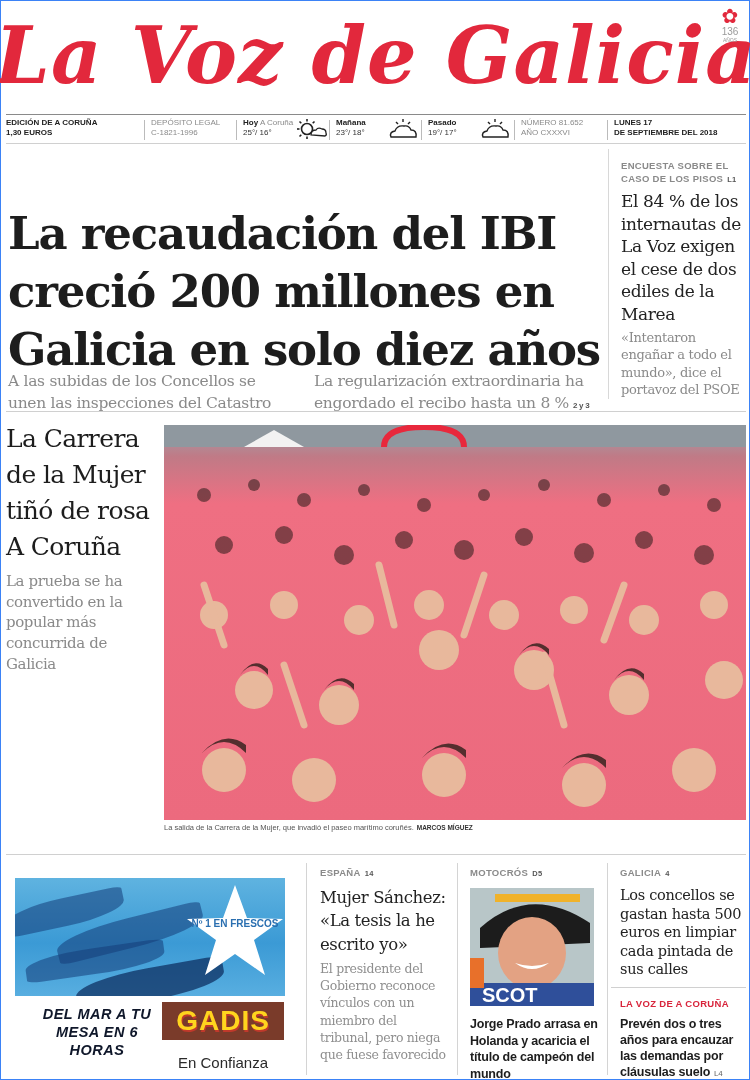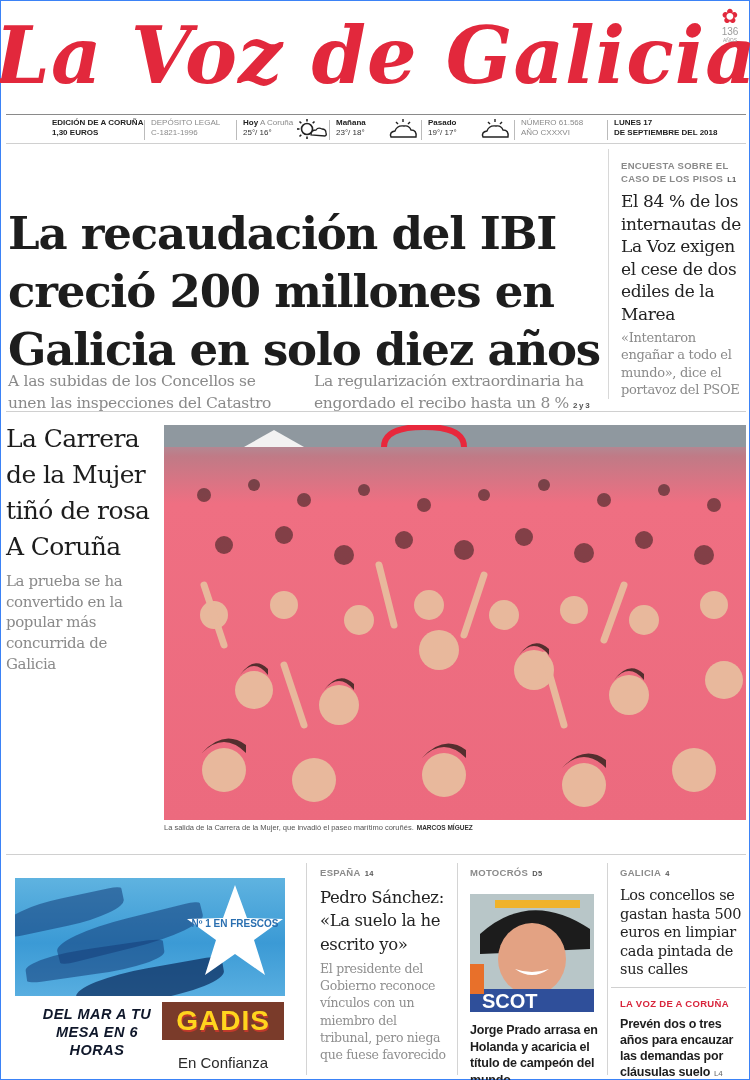--- a/index.html
+++ b/index.html
@@ -61,21 +61,21 @@
              font-family: "Liberation Sans", sans-serif; font-weight: bold; font-size: 28px; color: #ffd51e; letter-spacing: 1px; text-shadow: 1px 2px 0 #c0392b; }
   .ad-tagline { position: absolute; left: 147px; top: 166px; width: 122px; text-align: center; font-family: "Liberation Sans", sans-serif; font-size: 15px; color: #2a2a2a; margin-top: 10px; }
 
   .vsep { position: absolute; width: 1px; background: #d4d4d4; }
 
   .col-es { position: absolute; left: 319px; top: 865px; width: 130px; }
   .col-es .hl { margin-top: 6px; font-size: 16.5px; line-height: 23.3px; color: #222; letter-spacing: -0.4px; }
   .col-es .sub { margin-top: 4px; font-size: 12.5px; line-height: 17.3px; color: #8f8f8f; letter-spacing: -0.3px; }
 
   .col-mx { position: absolute; left: 469px; top: 865px; width: 128px; }
-  .col-mx .thumb { margin-top: 14px; width: 124px; height: 118px; background: linear-gradient(160deg, #f2c24a 0%, #e8a338 18%, #1d1d1d 22%, #2a2a2a 32%, #d99a7a 40%, #e4a887 60%, #2b4a8a 78%, #e06a2a 100%); position: relative; overflow: hidden; }
+  .col-mx .thumb { margin-top: 8px; width: 124px; height: 118px; background: linear-gradient(160deg, #f2c24a 0%, #e8a338 18%, #1d1d1d 22%, #2a2a2a 32%, #d99a7a 40%, #e4a887 60%, #2b4a8a 78%, #e06a2a 100%); position: relative; overflow: hidden; }
   .col-mx .hl { margin-top: 10px; font-family: "Liberation Sans", sans-serif; font-weight: bold; font-size: 12.5px; line-height: 16.5px; color: #1d1d1d; letter-spacing: -0.2px; }
 
   .col-ga { position: absolute; left: 619px; top: 865px; width: 128px; }
   .col-ga .hl { margin-top: 6px; font-size: 14.5px; line-height: 18.5px; color: #222; letter-spacing: -0.3px; }
   .col-ga2 { position: absolute; left: 619px; top: 996px; width: 128px; }
   .col-ga2 .kicker { color: #d8243b; }
   .col-ga2 .hl { margin-top: 6px; font-family: "Liberation Sans", sans-serif; font-weight: bold; font-size: 12.5px; line-height: 16px; color: #1d1d1d; letter-spacing: -0.2px; }
 
   .fish { position: absolute; background: rgba(20,60,120,0.55); border-radius: 50% 10% 50% 10%; }
 </style>
@@ -87,21 +87,21 @@
   <div class="masthead">
     <div class="logo">La Voz de Galicia</div>
     <div class="anniv">
       <div class="flower">✿</div>
       <div class="num">136</div>
       <div class="yrs">AÑOS</div>
     </div>
   </div>
 
   <div class="infobar">
-    <div class="ib" style="left:0;margin-left:46px;">
+    <div class="ib" style="left:0;">
       <div class="b">EDICIÓN DE A CORUÑA</div>
       <div class="b">1,30 EUROS</div>
     </div>
     <div class="ib" style="left:145px;">
       <span class="sep"></span>
       <div class="g">DEPÓSITO LEGAL</div>
       <div class="g">C-1821-1996</div>
     </div>
     <div class="ib" style="left:237px;">
       <span class="sep"></span>
@@ -141,21 +141,21 @@
     <svg class="wx" style="left:472px;" viewBox="0 0 34 22">
       <g stroke="#222" stroke-width="1.4">
         <line x1="17" y1="1" x2="17" y2="4"></line>
           <line x1="10" y1="4" x2="12" y2="6"></line>
           <line x1="24" y1="4" x2="22" y2="6"></line>
       </g>
       <path d="M5 19 q-2 -5 4 -6 q2 -6 9 -5 q5 -1 7 4 q6 0 5 7 z" fill="#fff" stroke="#222" stroke-width="1.4"></path>
     </svg>
     <div class="ib" style="left:515px;">
       <span class="sep"></span>
-      <div class="g">NÚMERO 61.568</div>
+      <div class="g">NÚMERO 81.652</div>
       <div class="g">AÑO CXXXVI</div>
     </div>
     <div class="ib" style="left:608px;">
       <span class="sep"></span>
       <div class="b">LUNES 17</div>
       <div class="b">DE SEPTIEMBRE DEL 2018</div>
     </div>
   </div>
 
   <div class="lead-headline">La recaudación del IBI creció 200 millones en Galicia en solo diez años</div>
@@ -277,21 +277,21 @@
   </div>
 
   <div class="vsep" style="left:305px;top:862px;height:212px;"></div>
   <div class="vsep" style="left:456px;top:862px;height:212px;"></div>
   <div class="vsep" style="left:606px;top:862px;height:212px;"></div>
 
   <div class="col-es">
     <div class="kicker">
       <span>ESPAÑA</span><span class="pageref">14</span>
     </div>
-    <div class="hl">Pedro Sánchez: «La suelo la he escrito yo»</div>
+    <div class="hl">Mujer Sánchez: «La tesis la he escrito yo»</div>
     <div class="sub">El presidente del Gobierno reconoce vínculos con un miembro del tribunal, pero niega que fuese favorecido</div>
   </div>
 
   <div class="col-mx">
     <div class="kicker">
       <span>MOTOCRÓS</span><span class="pageref">D5</span>
     </div>
     <div class="thumb">
       <svg width="124" height="118" viewBox="0 0 124 118">
         <rect width="124" height="118" fill="#b8c6c8"></rect>

